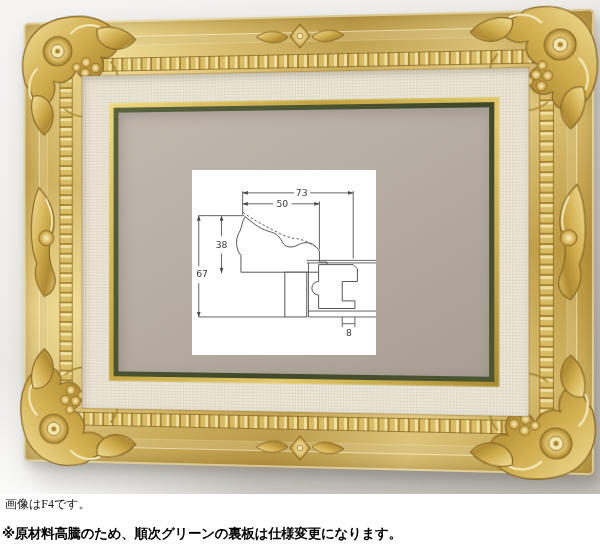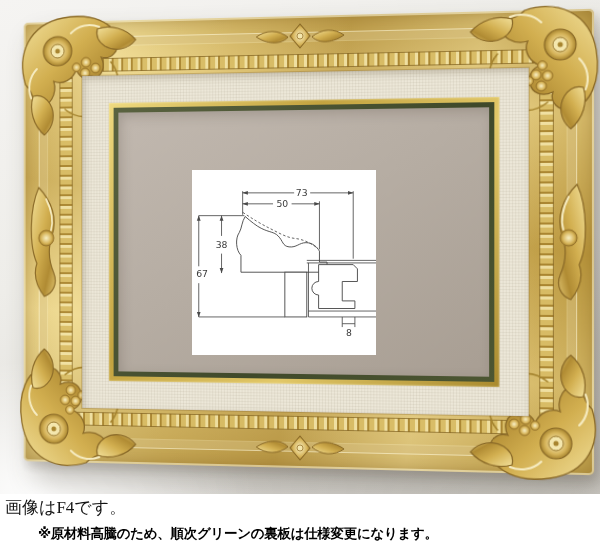--- a/index.html
+++ b/index.html
@@ -82,26 +82,26 @@
   
   .diagram{position:absolute;left:192px;top:170px;width:184px;height:185px;background:#ffffff;z-index:5;}
   .diagram svg{display:block;width:100%;height:100%;}
   .diagram text{font-family:"DejaVu Sans","Liberation Sans",sans-serif;font-size:11px;fill:#3c3c3c;}
 
   
   .caption{position:absolute;left:0;top:494px;width:600px;height:57px;background:#ffffff;z-index:6;}
   .cap1{
     position:absolute;left:5px;top:2px;
     font-family:"Liberation Serif","DejaVu Serif",serif;
-    font-size:17px;color:#141414;white-space:nowrap;
+    font-size:12px;color:#141414;white-space:nowrap;
   }
   .cap2{
     position:absolute;left:2px;top:31px;
     font-family:"Liberation Sans","DejaVu Sans",sans-serif;
-    font-weight:bold;font-size:13.5px;letter-spacing:-0.3px;color:#000;white-space:nowrap;margin-left:36px;
+    font-weight:bold;font-size:13.5px;letter-spacing:-0.3px;color:#000;white-space:nowrap;
   }
 </style>
 </head>
 <body>
 
 <div class="stage">
 
   <svg class="defs" aria-hidden="true">
     <defs>
       <linearGradient id="gGold" x1="0" y1="0" x2="1" y2="1">

